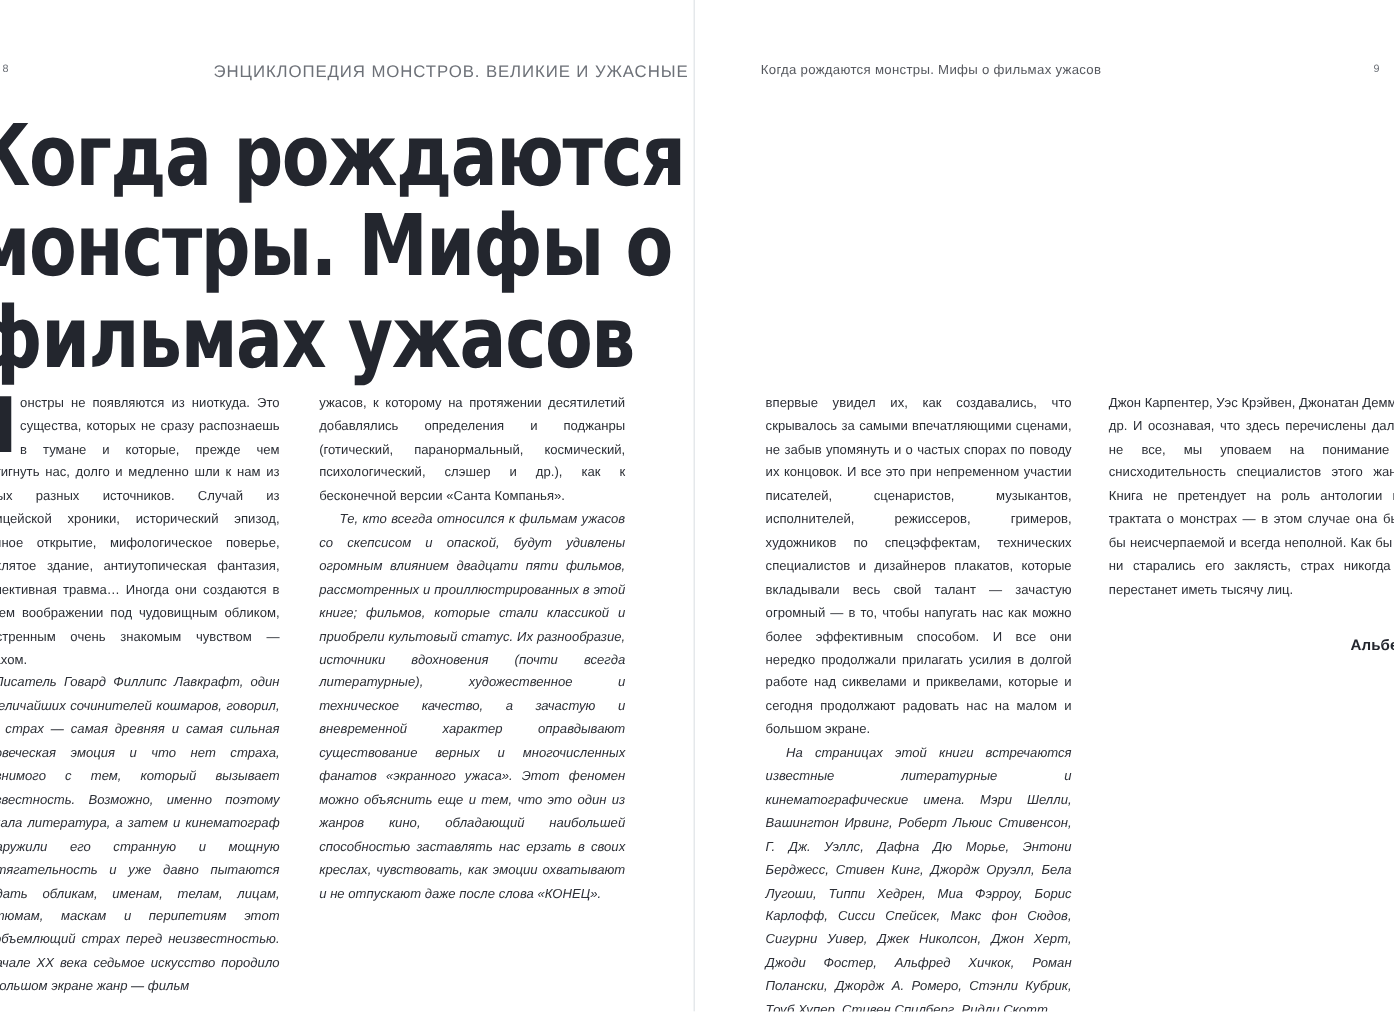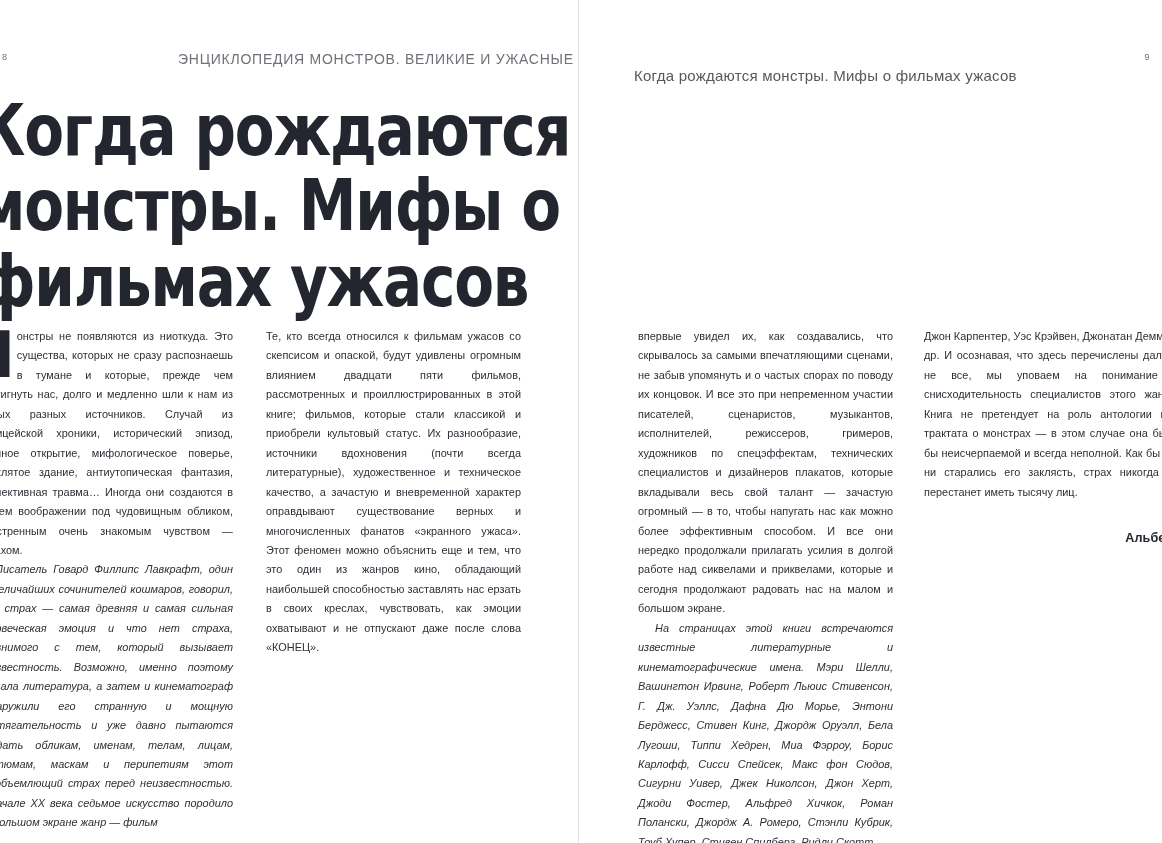--- a/index.html
+++ b/index.html
@@ -65,24 +65,23 @@
     position: absolute;
     top: 52px;
     font-size: 9px;
     color: #6d7178;
     letter-spacing: 0.5px;
   }
   .folio-left  { left: 2px; }
   .folio-right { right: 12px; }
   .rh-right-title {
     left: 634px;
-    font-size: 15px;
+    font-size: 11px;
     letter-spacing: 0.25px;
     color: #55585e;
-    margin-top: 16px;
   }
 
   
   .chapter-title {
     position: absolute;
     left: -22px;
     top: 96px;
     width: 560px;
     font-family: "DejaVu Sans", sans-serif;
     font-weight: 700;
@@ -176,20 +175,21 @@
     <div class="cols cols-left">
 
       <div class="col">
         <p class="dropcap-para noindent">
           <span class="dropcap">М</span><span>онстры не появляются из ниоткуда. Это существа, которых не сразу распознаешь в тумане и которые, прежде чем настигнуть нас, долго и медленно шли к нам из самых разных источников. Случай из полицейской хроники, исторический эпизод, научное открытие, мифологическое поверье, проклятое здание, антиутопическая фантазия, коллективная травма… Иногда они создаются в нашем воображении под чудовищным обликом, обостренным очень знакомым чувством — страхом.</span>
         </p>
         <p>Писатель Говард Филлипс Лавкрафт, один из величайших сочинителей кошмаров, говорил, что страх — самая древняя и самая сильная человеческая эмоция и что нет страха, сравнимого с тем, который вызывает неизвестность. Возможно, именно поэтому сначала литература, а затем и кинематограф обнаружили его странную и мощную притягательность и уже давно пытаются придать обликам, именам, телам, лицам, костюмам, маскам и перипетиям этот всеобъемлющий страх перед неизвестностью. В начале XX века седьмое искусство породило на большом экране жанр — фильм</p>
       </div>
 
       <div class="col">
+        <p class="noindent">ужасов, к которому на протяжении десятилетий добавлялись определения и поджанры (готический, паранормальный, космический, психологический, слэшер и др.), как к бесконечной версии «Санта Компанья».</p>
         <p>Те, кто всегда относился к фильмам ужасов со скепсисом и опаской, будут удивлены огромным влиянием двадцати пяти фильмов, рассмотренных и проиллюстрированных в этой книге; фильмов, которые стали классикой и приобрели культовый статус. Их разнообразие, источники вдохновения (почти всегда литературные), художественное и техническое качество, а зачастую и вневременной характер оправдывают существование верных и многочисленных фанатов «экранного ужаса». Этот феномен можно объяснить еще и тем, что это один из жанров кино, обладающий наибольшей способностью заставлять нас ерзать в своих креслах, чувствовать, как эмоции охватывают и не отпускают даже после слова «КОНЕЦ».</p>
       </div>
 
     </div>
   </div>
 
   <div class="gutter-rule"></div>
 
   <div class="page page-right">
 

